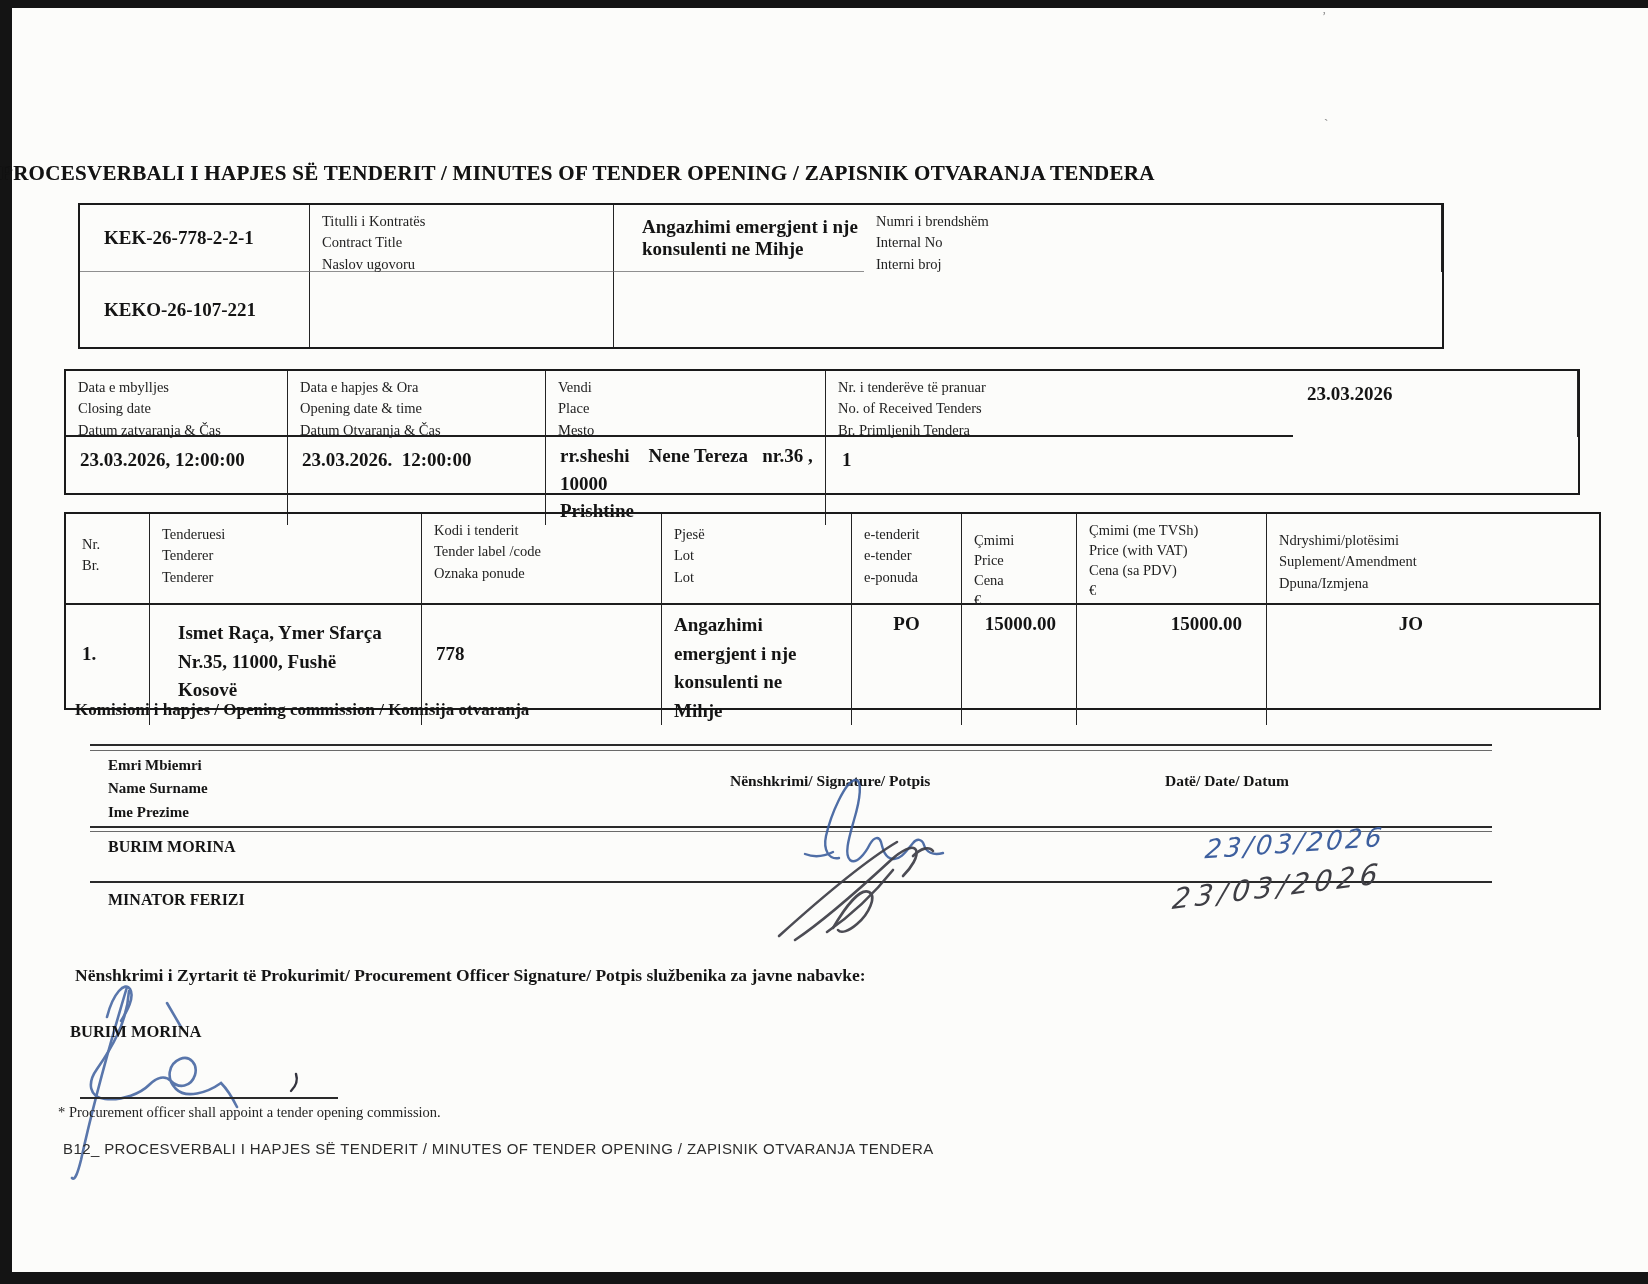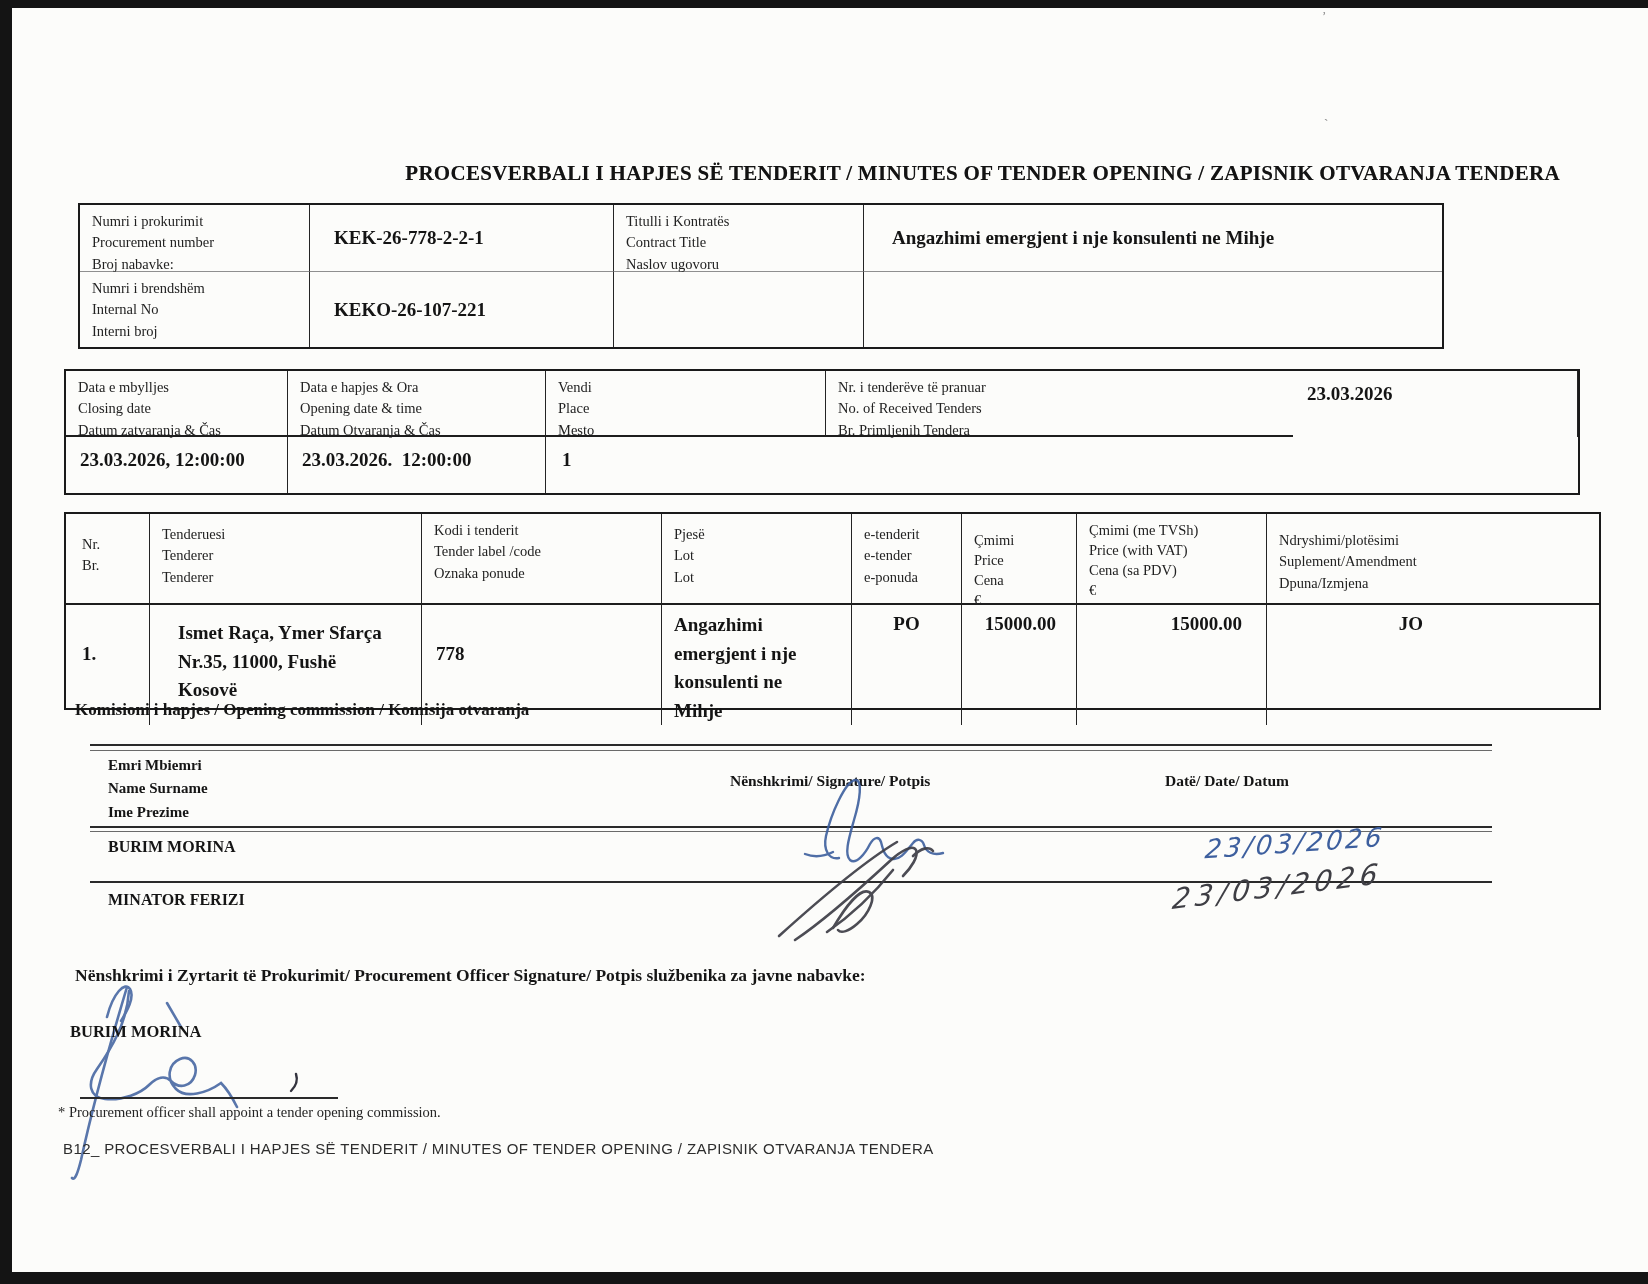--- a/index.html
+++ b/index.html
@@ -1,21 +1,21 @@
 <!DOCTYPE html>
 <html><head>
 <meta charset="utf-8">
 <style>
   html,body{margin:0;padding:0;background:#202020;}
   .page{position:relative;width:1648px;height:1284px;background:#fcfcfa;overflow:hidden;
         font-family:"Liberation Serif",serif;color:#1e1e1e;}
   .abs{position:absolute;}
   .band{position:absolute;background:#141414;}
   .speck{position:absolute;color:#8a8a8a;font-size:13px;}
-  .title{font-weight:bold;font-size:21px;letter-spacing:.3px;text-align:right;color:#131313;
+  .title{font-weight:bold;font-size:21px;letter-spacing:.3px;text-align:left;color:#131313;
          text-shadow:0 0 .4px rgba(0,0,0,.4);}
   
   .grid{position:absolute;display:grid;border:2.5px solid #1a1a1a;background:transparent;}
   .cell{position:relative;box-sizing:border-box;}
   .bR{border-right:1.5px solid #242424;}
   .bB1{border-bottom:1px solid #8f8f8f;}
   .bB2{border-bottom:2px solid #1d1d1d;}
   .lbl{font-size:14.5px;line-height:1.48;padding:6px 8px 0 12px;color:#222;}
   .lbl span{display:block;}
   .val{font-weight:bold;font-size:19px;color:#141414;white-space:pre-wrap;}
@@ -38,25 +38,20 @@
   <div class="band" style="left:0;top:0;width:1648px;height:8px;"></div>
   <div class="band" style="left:0;top:0;width:12px;height:1284px;"></div>
   <div class="band" style="left:0;top:1272px;width:1648px;height:12px;"></div>
 
   <div class="speck" style="left:1322px;top:8px;">’</div>
   <div class="speck" style="left:1324px;top:106px;">ˎ</div>
 
   <div class="abs title" style="left:0;top:161px;width:1560px;">PROCESVERBALI I HAPJES SË TENDERIT / MINUTES OF TENDER OPENING / ZAPISNIK OTVARANJA TENDERA</div>
 
   <div class="grid" id="table1" style="left:78px;top:203px;width:1362px;height:142px;grid-template-columns:230px 304px 250px 1fr;grid-template-rows:67px 1fr;">
-    <div class="cell bR bB1 lbl">
-      <span>Numri i prokurimit</span>
-      <span>Procurement number</span>
-      <span>Broj nabavke:</span>
-    </div>
     <div class="cell bR bB1 val vcen" style="padding-left:24px;">KEK-26-778-2-2-1</div>
     <div class="cell bR bB1 lbl">
       <span>Titulli i Kontratës</span>
       <span>Contract Title</span>
       <span>Naslov ugovoru</span>
     </div>
     <div class="cell bB1 val vcen" style="padding-left:28px;">Angazhimi emergjent i nje konsulenti ne Mihje</div>
     <div class="cell bR lbl">
       <span>Numri i brendshëm</span>
       <span>Internal No</span>
@@ -84,20 +79,22 @@
       <span>Mesto</span>
     </div>
     <div class="cell bB2 lbl">
       <span>Nr. i tenderëve të pranuar</span>
       <span>No. of Received Tenders</span>
       <span>Br. Primljenih Tendera</span>
     </div>
     <div class="cell bR val" style="padding:12px 0 0 14px;">23.03.2026</div>
     <div class="cell bR val" style="padding:12px 0 0 14px;">23.03.2026, 12:00:00</div>
     <div class="cell bR val" style="padding:12px 16px 0 14px;">23.03.2026.  12:00:00</div>
+    <div class="cell bR val" style="padding:5px 0 0 14px;line-height:1.45;">rr.sheshi    Nene Tereza   nr.36 , 10000
+Prishtine</div>
     <div class="cell val" style="padding:12px 0 0 16px;">1</div>
   </div>
 
   <div class="grid" id="table3" style="left:64px;top:512px;width:1533px;height:194px;grid-template-columns:84px 272px 240px 190px 110px 115px 190px 1fr;grid-template-rows:91px 1fr;">
     <div class="cell bR bB2 lbl" style="padding-top:20px;padding-left:16px;">
       <span>Nr.</span>
       <span>Br.</span>
     </div>
     <div class="cell bR bB2 lbl" style="padding-top:10px;">
       <span>Tenderuesi</span>

